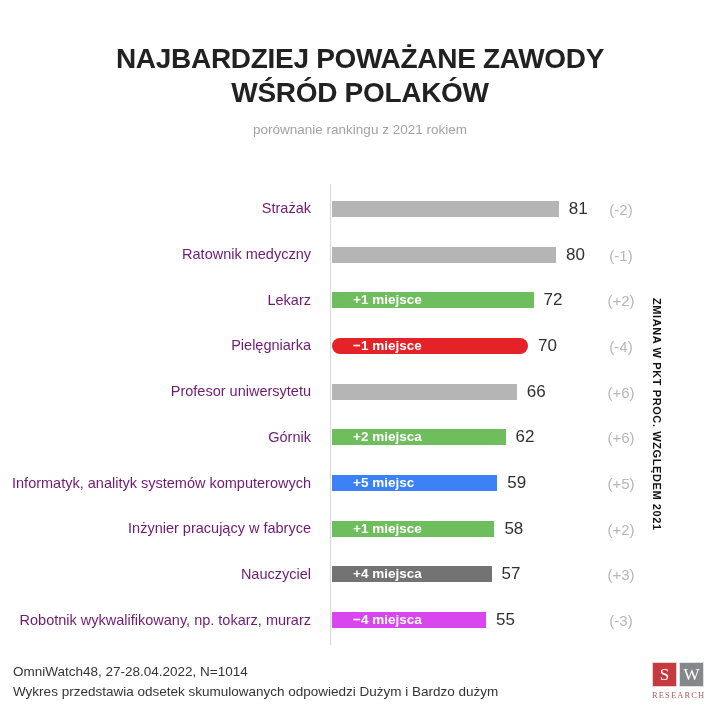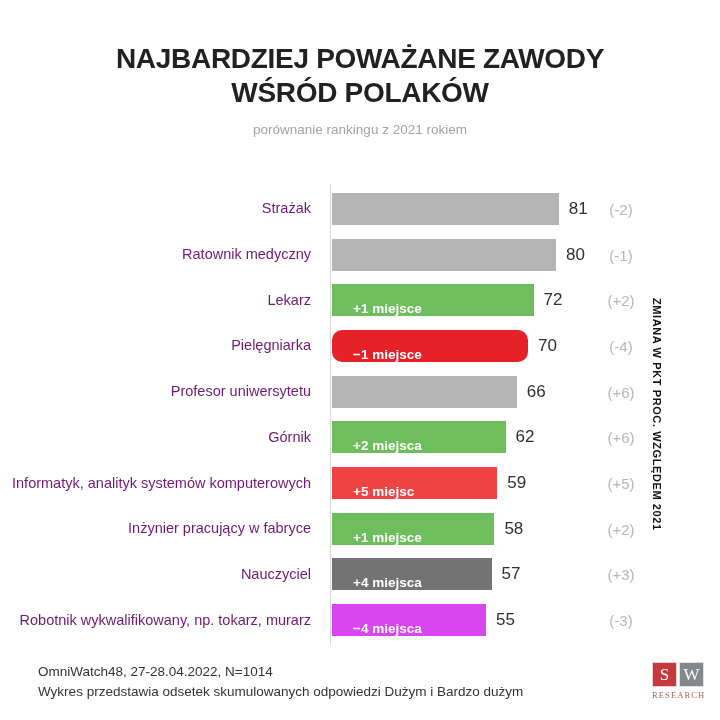--- a/index.html
+++ b/index.html
@@ -40,25 +40,25 @@
   .row-label {
     width: 330px;
     padding-right: 19px;
     flex: none;
     text-align: right;
     font-size: 14.5px;
     line-height: 1.3;
     color: #701a75;
   }
   .bar {
-    height: 32px;
+    height: 16px;
     margin-left: 2px;
     flex: none;
     display: flex;
-    align-items: flex-end;
+    align-items: flex-start;
   }
   .bar-label {
     padding-left: 21px;
     font-size: 13.5px;
     font-weight: 700;
     color: #ffffff;
     white-space: nowrap;
   }
   .value {
     margin-left: 10px;
@@ -81,21 +81,21 @@
     display: flex; align-items: center; justify-content: center;
     writing-mode: vertical-rl;
     font-size: 11px;
     font-weight: 700;
     letter-spacing: 0.6px;
     color: #141414;
     white-space: nowrap;
   }
   .footer {
     position: absolute;
-    left: 38px; top: 662px;
+    left: 13px; top: 662px;
     font-size: 13.5px;
     line-height: 1.45;
     color: #343434;
   }
   .logo { position: absolute; left: 652px; top: 662px; width: 52px; text-align: center; }
   .logo-squares { display: flex; gap: 2px; }
   .logo-sq {
     width: 25px; height: 25px;
     display: flex; align-items: center; justify-content: center;
     font-family: "Liberation Serif", serif;
@@ -173,21 +173,21 @@
     <div class="row-label">Górnik</div>
     <div class="bar" style="width: 173.6px; background: rgb(111, 190, 93);">
         <span class="bar-label">+2 miejsca</span>
       </div>
     <div class="value">62</div>
     <div class="change">(+6)</div>
   </div>
 
   <div class="row">
     <div class="row-label">Informatyk, analityk systemów komputerowych</div>
-    <div class="bar" style="width: 165.2px; background: #ef4444;">
+    <div class="bar" style="width: 165.2px; background: #3b82f6;">
         <span class="bar-label">+5 miejsc</span>
       </div>
     <div class="value">59</div>
     <div class="change">(+5)</div>
   </div>
 
   <div class="row">
     <div class="row-label">Inżynier pracujący w fabryce</div>
     <div class="bar" style="width: 162.4px; background: rgb(111, 190, 93);">
         <span class="bar-label">+1 miejsce</span>

